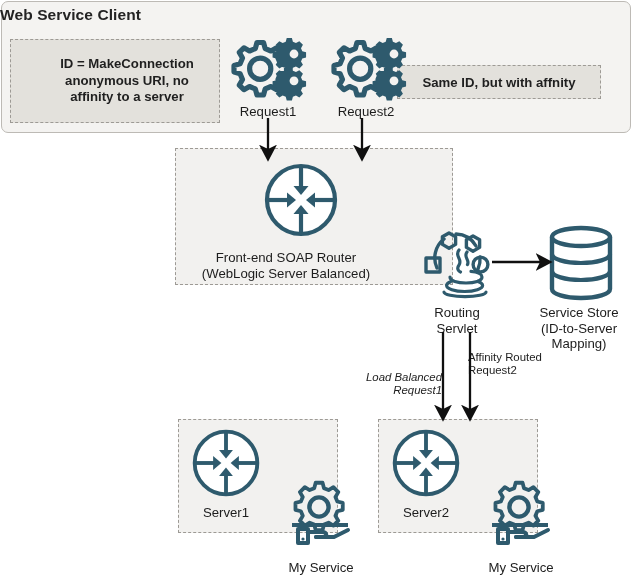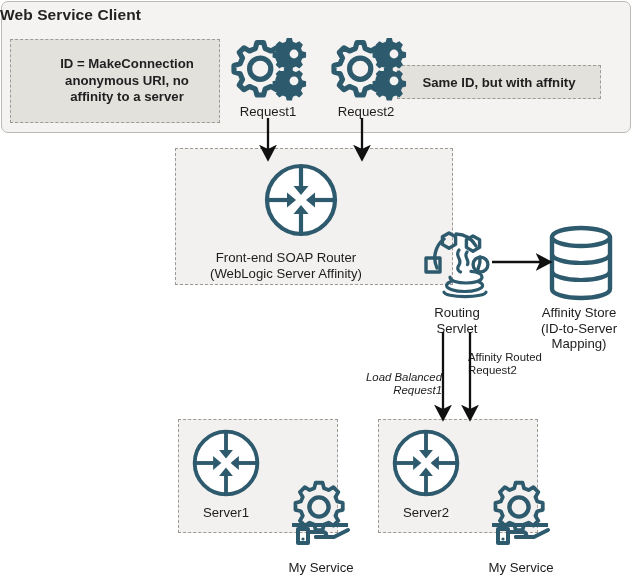--- a/index.html
+++ b/index.html
@@ -125,21 +125,21 @@
     <g fill="#2e5a6d">
       <path d="M38 33 l-7.5 -9 h15 Z"></path>
       <path d="M38 43 l7.5 9 h-15 Z"></path>
       <path d="M33 38 l-9 -7.5 v15 Z"></path>
       <path d="M43 38 l9 7.5 v-15 Z"></path>
     </g>
   </svg>
 </div>
 <div class="abs cap" style="left:175px;top:240px;width:222px;margin-top:10px;">
   <div>Front-end SOAP Router</div>
-  <div>(WebLogic Server Affinity)</div>
+  <div>(WebLogic Server Balanced)</div>
 </div>
 
 <div class="ic" style="left:420px;top:224px;">
   <svg width="74" height="76" viewBox="0 0 74 76">
     <g fill="none" stroke="#2e5a6d" stroke-width="3.4" stroke-linecap="round">
       <path d="M17 44 A24 24 0 0 1 24 15"></path>
       <path d="M36 10 A24 24 0 0 1 56 22"></path>
       <path d="M60 33 A24 24 0 0 1 58 45"></path>
     </g>
     <g fill="none" stroke="#2e5a6d" stroke-width="3.4" stroke-linejoin="round">
@@ -172,21 +172,21 @@
     <g fill="#ffffff" stroke="#2e5a6d" stroke-width="4.4">
       <ellipse cx="35" cy="13" rx="29" ry="9"></ellipse>
     </g>
     <g fill="none" stroke="#2e5a6d" stroke-width="4.2">
       <path d="M6 30 c0 5 13 9 29 9 s29-4 29-9"></path>
       <path d="M6 47 c0 5 13 9 29 9 s29-4 29-9"></path>
     </g>
   </svg>
 </div>
 <div class="abs cap" style="left:524px;top:305px;width:110px;">
-  <div>Affinity Store</div>
+  <div>Service Store</div>
   <div>(ID-to-Server</div>
   <div>Mapping)</div>
 </div>
 
 <div class="abs cap-sm" style="left:338px;top:371px;width:104px;text-align:right;font-style:italic;">
   <div>Load Balanced</div>
   <div>Request1</div>
 </div>
 <div class="abs cap-sm" style="left:468px;top:351px;width:110px;text-align:left;">
   <div>Affinity Routed</div>

